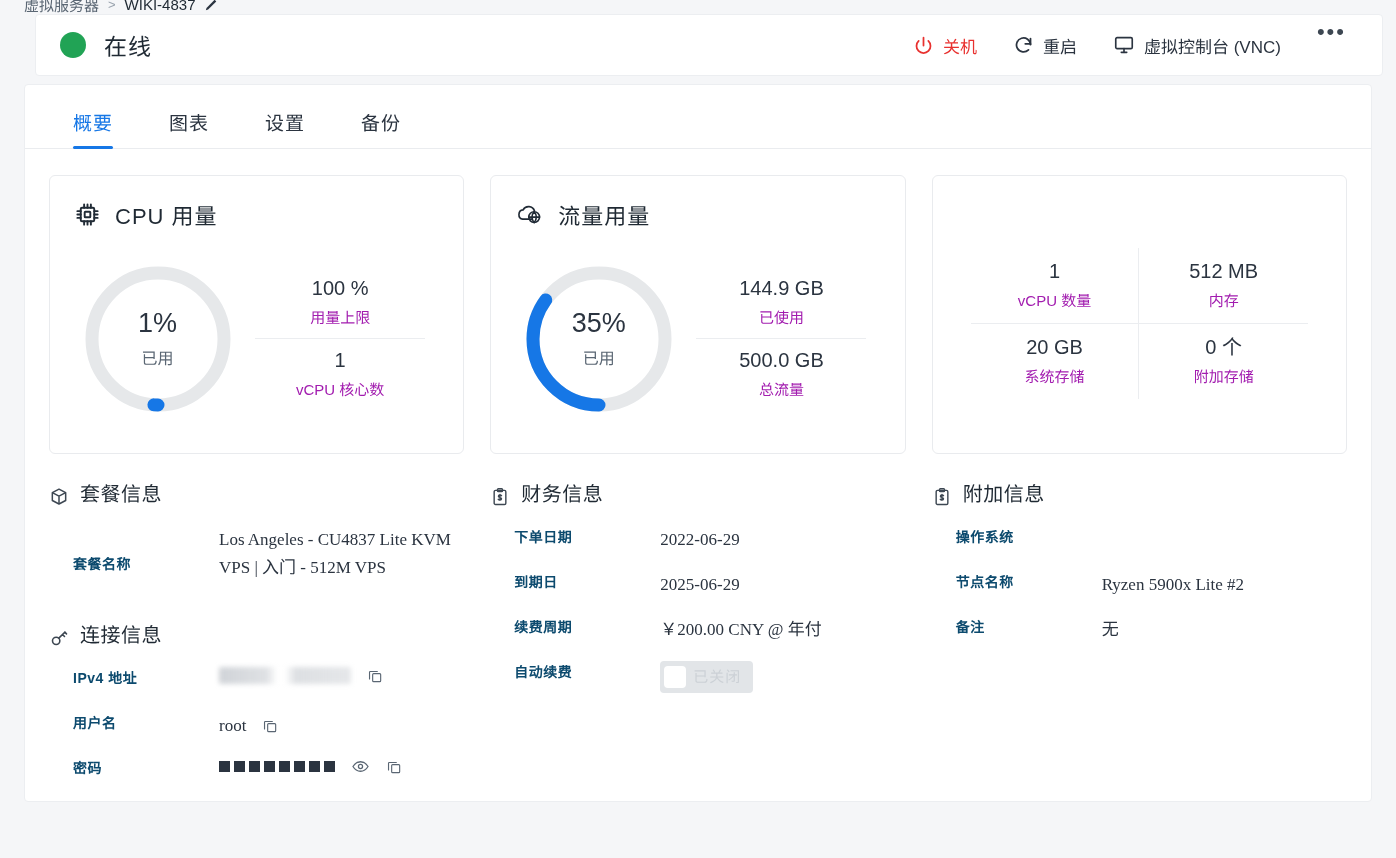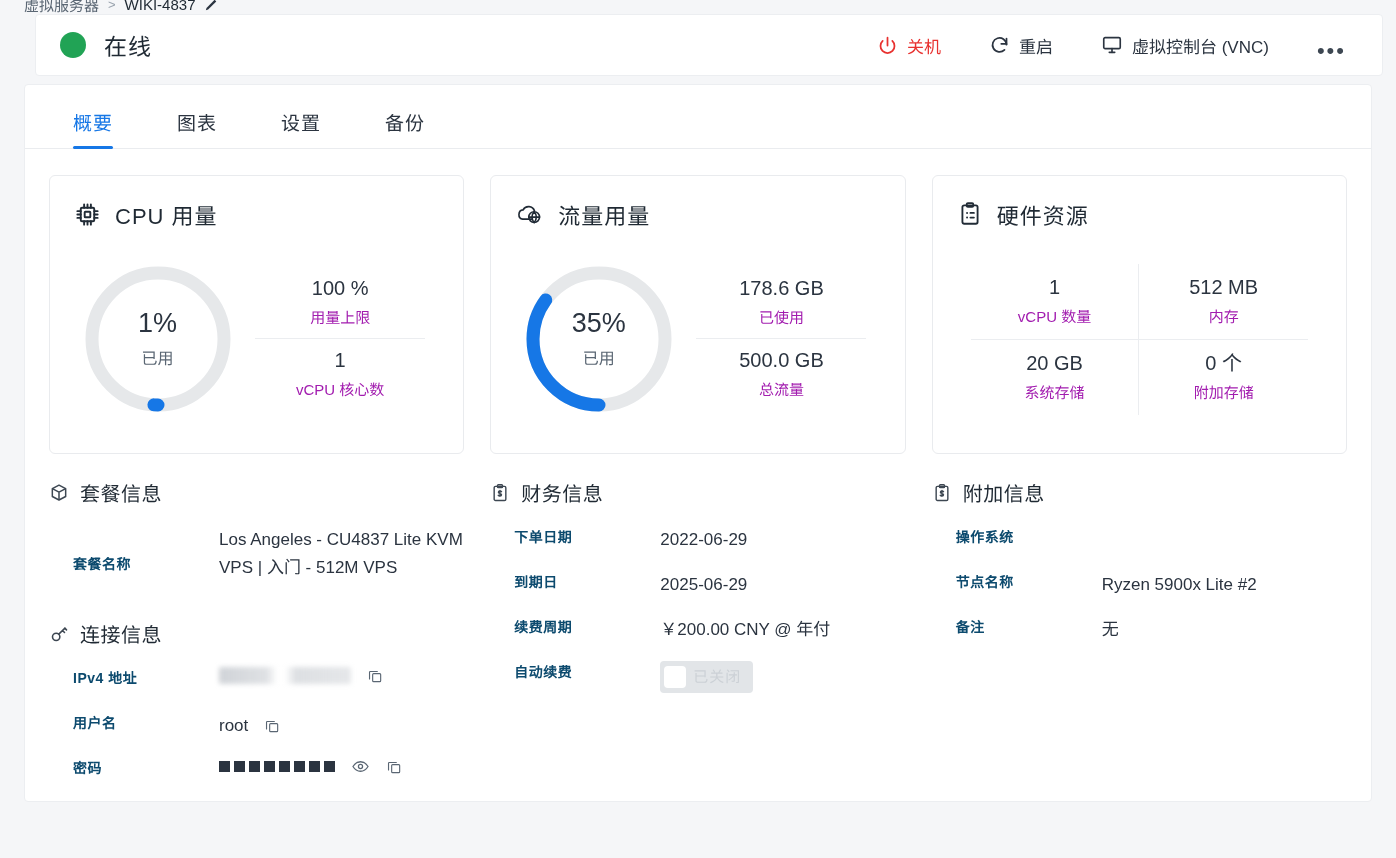--- a/index.html
+++ b/index.html
@@ -65,22 +65,22 @@
     flex: none;
   }
   .status-text {
     font-size: 23px;
     color: #1f2933;
     letter-spacing: 1px;
   }
   .status-actions {
     margin-left: auto;
     display: flex;
-    align-items: flex-end;
-    gap: 12px;
+    align-items: flex-start;
+    gap: 0px;
     padding-right: 18px;
   }
   .action-btn {
     display: flex;
     align-items: center;
     gap: 9px;
     font-size: 17px;
     color: #2b3440;
     padding: 6px 18px;
     cursor: pointer;
@@ -107,21 +107,21 @@
     background: #ffffff;
     border: 1px solid #eceef1;
     border-radius: 4px;
     box-sizing: border-box;
   }
 
   
   .tabs {
     display: flex;
     align-items: flex-end;
-    gap: 16px;
+    gap: 8px;
     height: 64px;
     padding-left: 24px;
     border-bottom: 1px solid #eaecef;
     box-sizing: border-box;
   }
   .tab {
     font-size: 19px;
     color: #2b3440;
     padding: 0 24px 13px 24px;
     position: relative;
@@ -249,21 +249,21 @@
 
   
   .details {
     display: flex;
     gap: 26px;
     padding: 24px 24px 0 24px;
   }
   .detail-col { flex: 1 1 0; min-width: 0; }
   .section-head {
     display: flex;
-    align-items: center;
+    align-items: flex-end;
     gap: 11px;
     margin-bottom: 8px;
   }
   .section-head .sec-ico {
     display: inline-flex;
     align-items: center;
     color: #3d4752;
   }
   .section-title {
     font-size: 20px;
@@ -288,20 +288,21 @@
     font-weight: bold;
   }
   .kv-val {
     flex: 1;
     font-size: 17px;
     color: #2b3440;
     padding-top: 11px;
     line-height: 1.62;
     min-width: 0;
     word-break: break-word;
+    font-family: Liberation Serif, serif;
   }
   .kv-row.tall { min-height: 96px; }
   .kv-row.tall .kv-key { padding-top: 38px; }
   .kv-val.inline { display: flex; align-items: center; gap: 16px; }
 
   .copy-ico, .eye-ico {
     display: inline-flex;
     align-items: center;
     color: #5a6673;
     cursor: pointer;
@@ -484,44 +485,32 @@
                 <circle id="traffic-arc" cx="76" cy="76" r="66" fill="none" stroke="#1677e6" stroke-width="13" stroke-linecap="round" stroke-dasharray="145.14158059584844 269.54864967800427"></circle>
               </svg>
               <div class="donut-center">
                 <div class="donut-value">35%</div>
                 <div class="donut-label">已用</div>
               </div>
             </div>
           </div>
           <div class="stats-stack">
             <div class="stat-block">
-              <div class="stat-num">178.6 GB</div>
+              <div class="stat-num">144.9 GB</div>
               <div class="stat-cap">已使用</div>
             </div>
             <div class="stat-block">
               <div class="stat-num">500.0 GB</div>
               <div class="stat-cap">总流量</div>
             </div>
           </div>
         </div>
       </div>
 
       <div class="metric-card">
-        <div class="card-head">
-          <span class="card-ico">
-            <svg width="26" height="26" viewBox="0 0 24 24" fill="none" stroke="currentColor" stroke-width="1.7" stroke-linecap="round">
-              <rect x="5" y="4" width="14" height="17" rx="1.6"></rect>
-              <rect x="9" y="2" width="6" height="3.4" rx="1"></rect>
-              <circle cx="9.3" cy="11" r="0.9" fill="currentColor" stroke="none"></circle>
-              <circle cx="9.3" cy="15.3" r="0.9" fill="currentColor" stroke="none"></circle>
-              <path d="M12.4 11h3.2M12.4 15.3h3.2"></path>
-            </svg>
-          </span>
-          <span class="card-title">硬件资源</span>
-        </div>
         <div class="card-body">
           <div class="hw-grid">
             <div class="hw-cell b-right b-bottom">
               <div class="stat-num">1</div>
               <div class="stat-cap">vCPU 数量</div>
             </div>
             <div class="hw-cell b-bottom">
               <div class="stat-num">512 MB</div>
               <div class="stat-cap">内存</div>
             </div>

